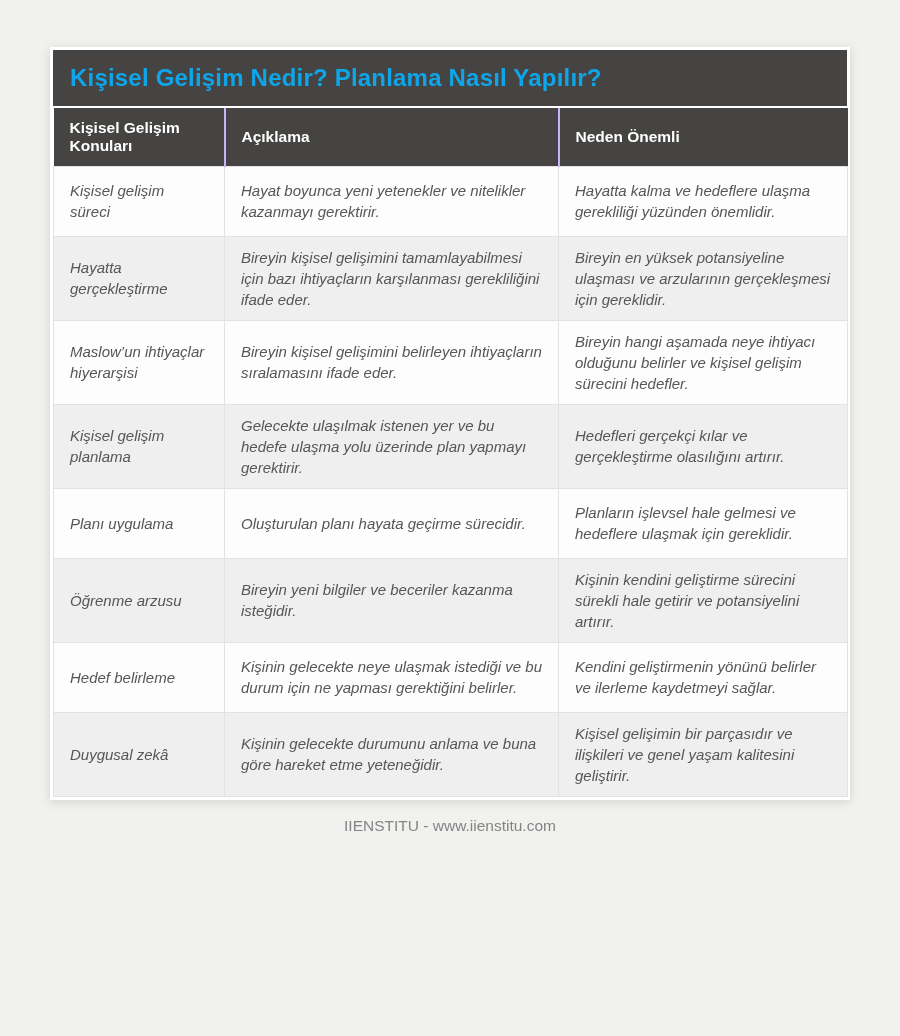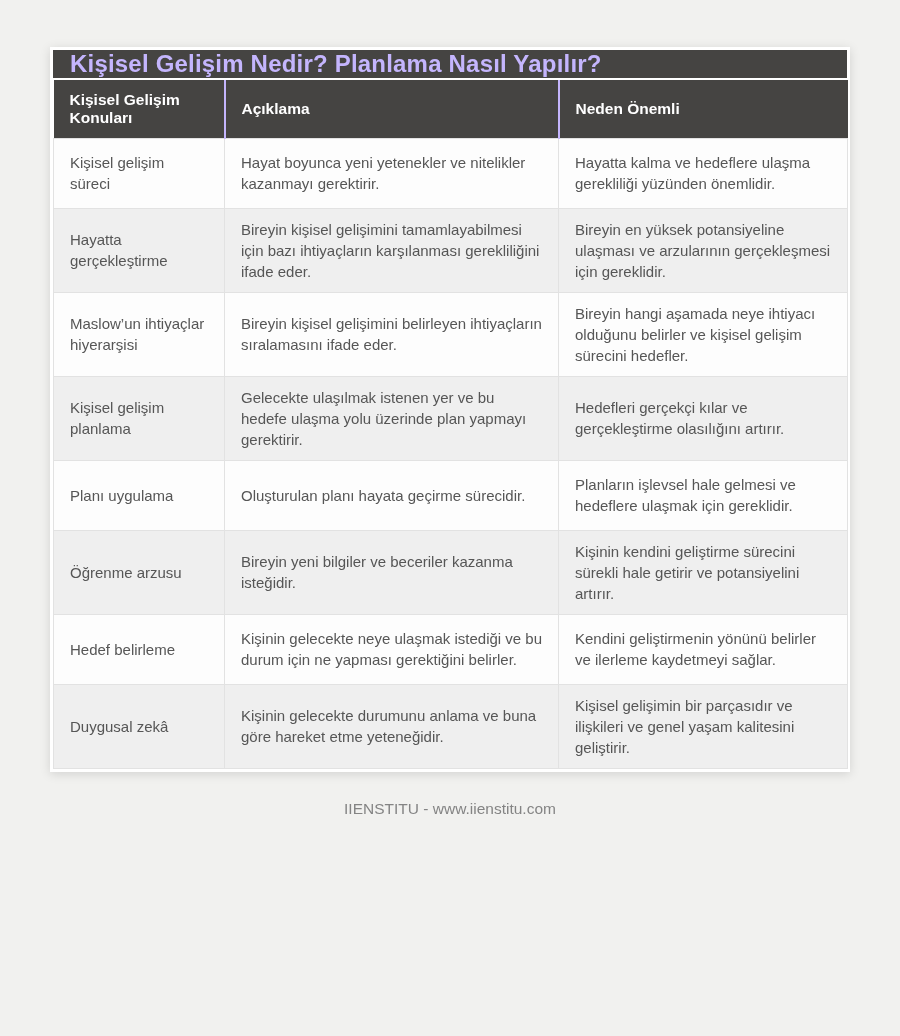--- a/index.html
+++ b/index.html
@@ -12,22 +12,22 @@
   }
   .card {
     width: 800px;
     margin: 47px auto 0 auto;
     background: #ffffff;
     padding: 3px;
     box-shadow: 0 2px 10px rgba(0,0,0,0.13);
   }
   .title-bar {
     background: #454442;
-    color: #c4b5fd;
-    padding: 0 17px;
+    color: #0ea5e9;
+    padding: 14px 17px;
     margin-bottom: 2px;
   }
   .title-bar h1 {
     font-size: 24px;
     font-weight: 700;
     letter-spacing: 0.2px;
   }
   table {
     width: 100%;
     border-collapse: collapse;
@@ -49,26 +49,27 @@
   thead th + th { border-left: 2px solid #c4b5fd; }
   tbody td {
     font-size: 15px;
     line-height: 1.4;
     color: #565656;
     vertical-align: middle;
     text-align: left;
     padding: 10px 16px;
     height: 70px;
     border: 1px solid #e2e2e2;
+    font-style: italic;
   }
   tbody tr:nth-child(odd)  { background: #fdfdfd; }
   tbody tr:nth-child(even) { background: #efefef; }
   .footer {
     text-align: center;
-    margin-top: 28px;
+    margin-top: 17px;
     color: #848484;
     font-size: 15.5px;
   }
 </style>
 </head>
 <body>
 
 <div class="card">
   <div class="title-bar">
     <h1>Kişisel Gelişim Nedir? Planlama Nasıl Yapılır?</h1>

